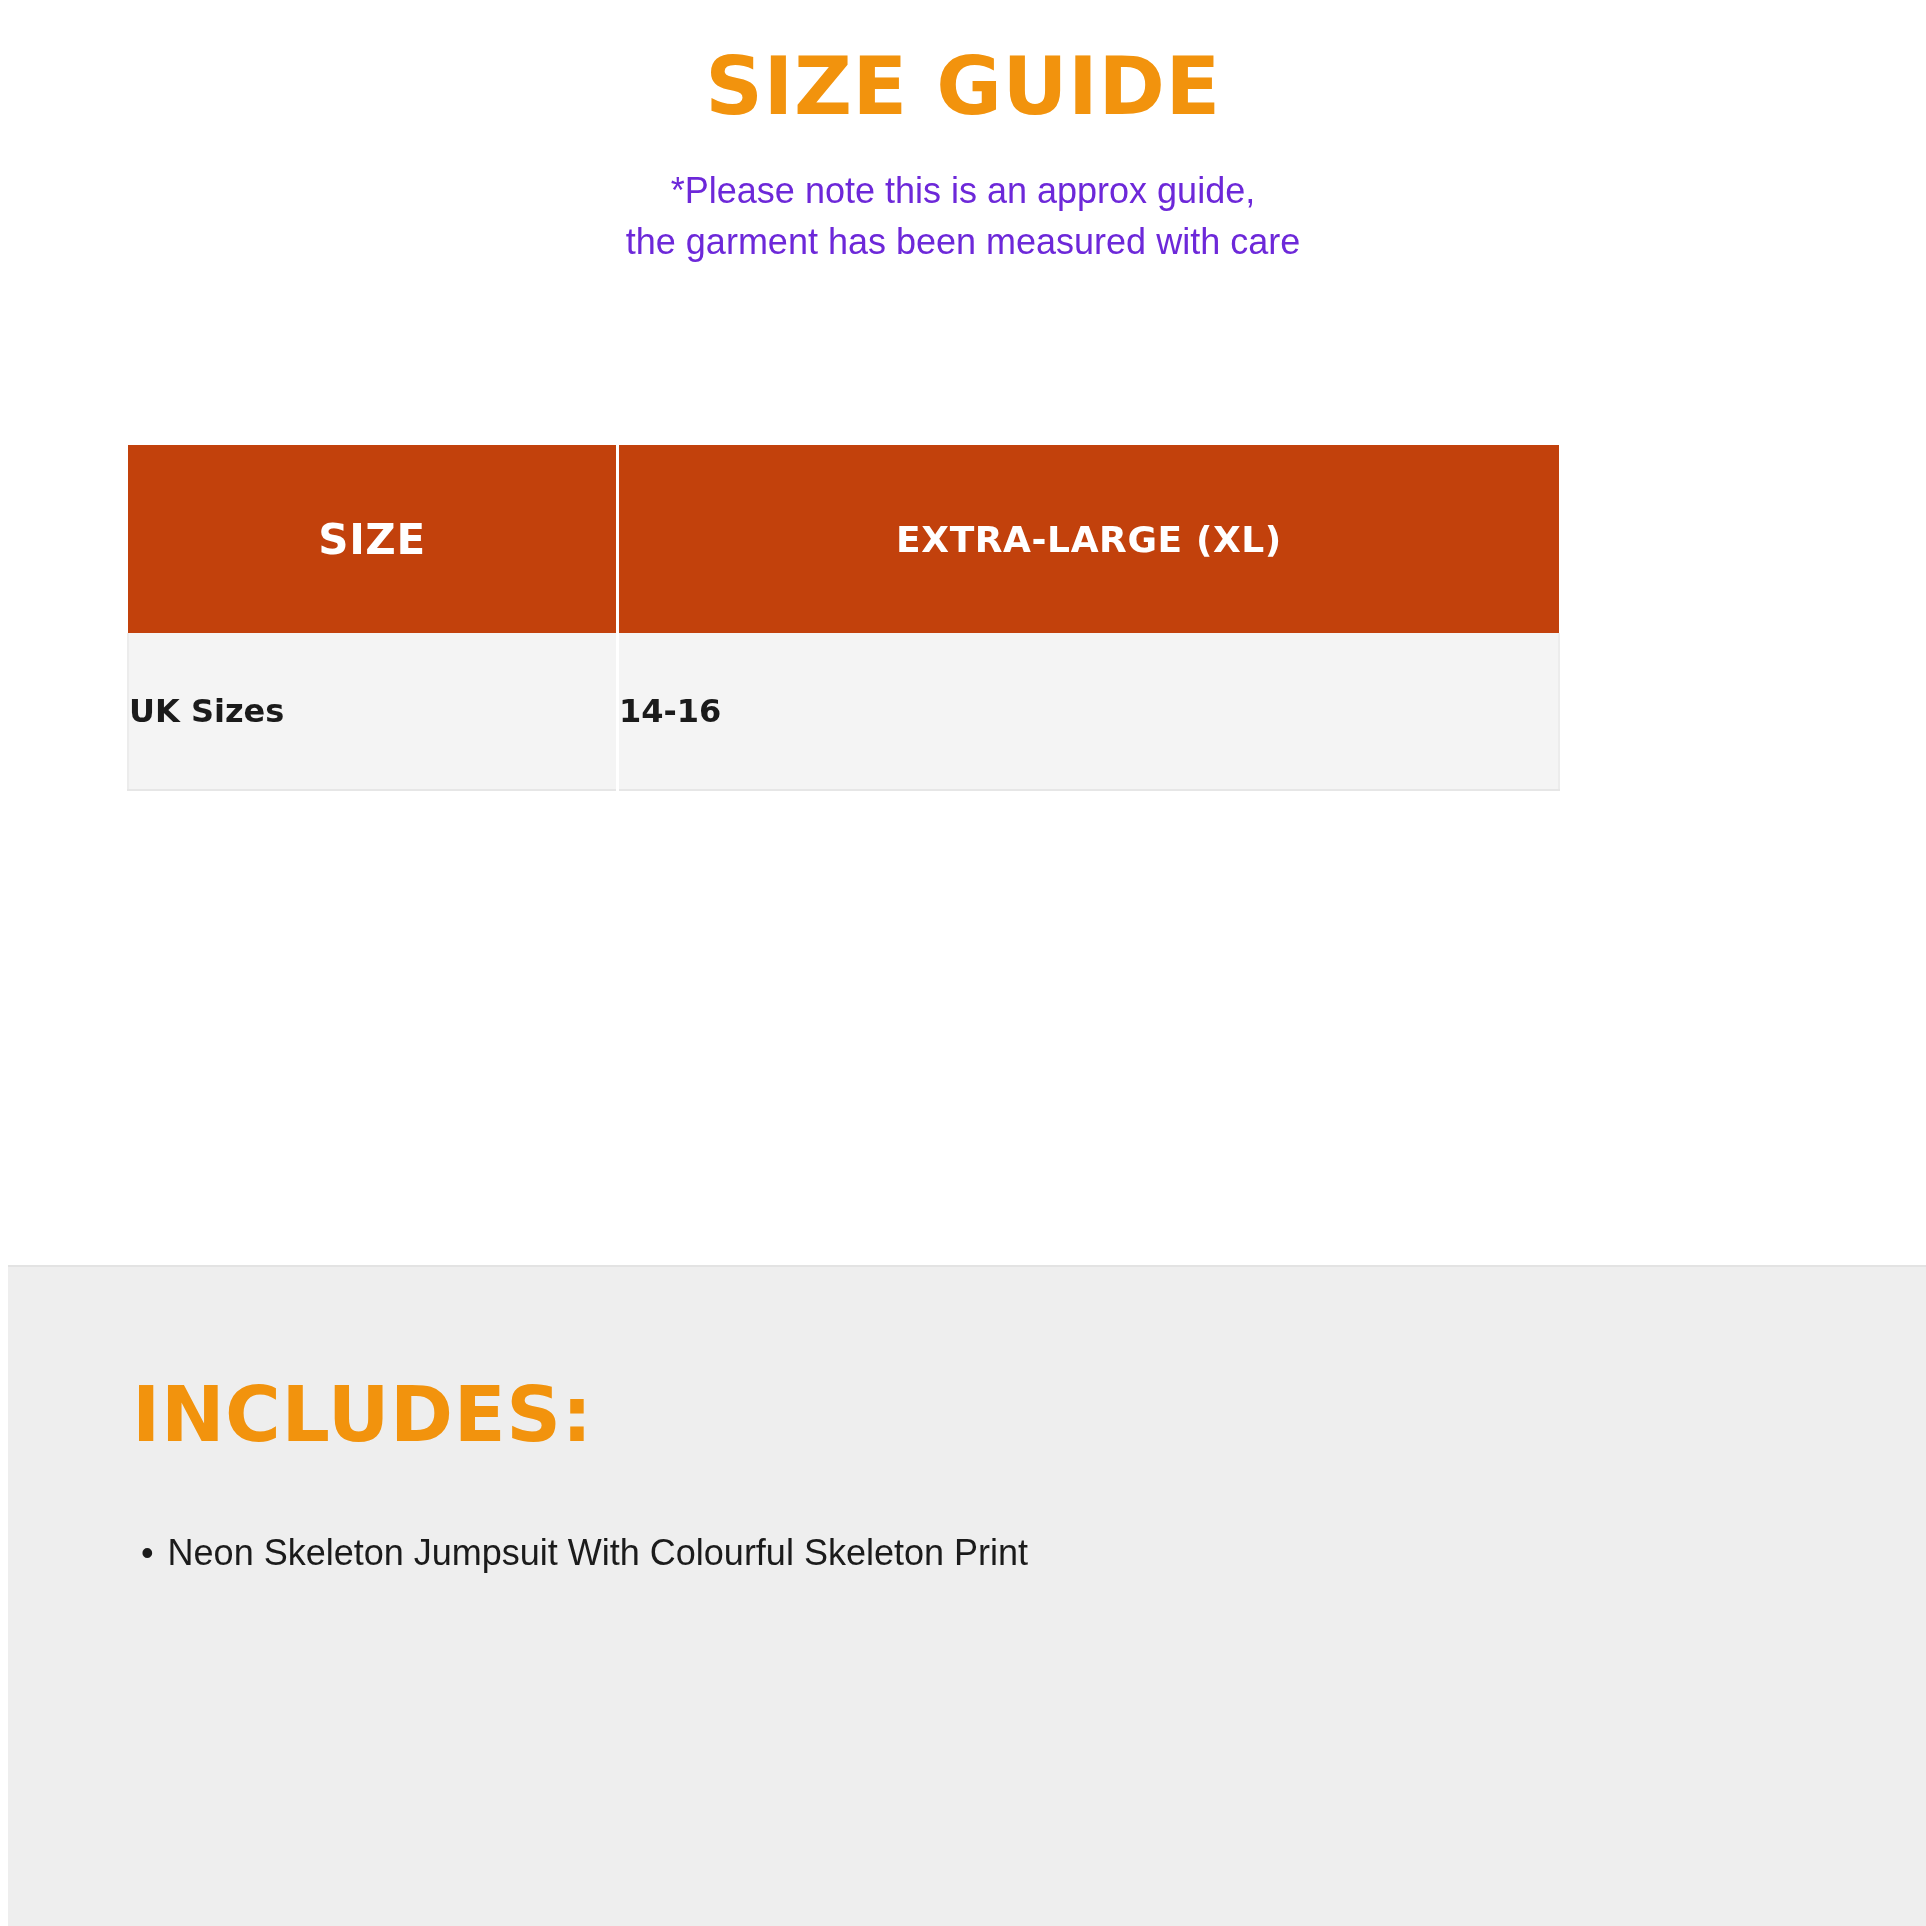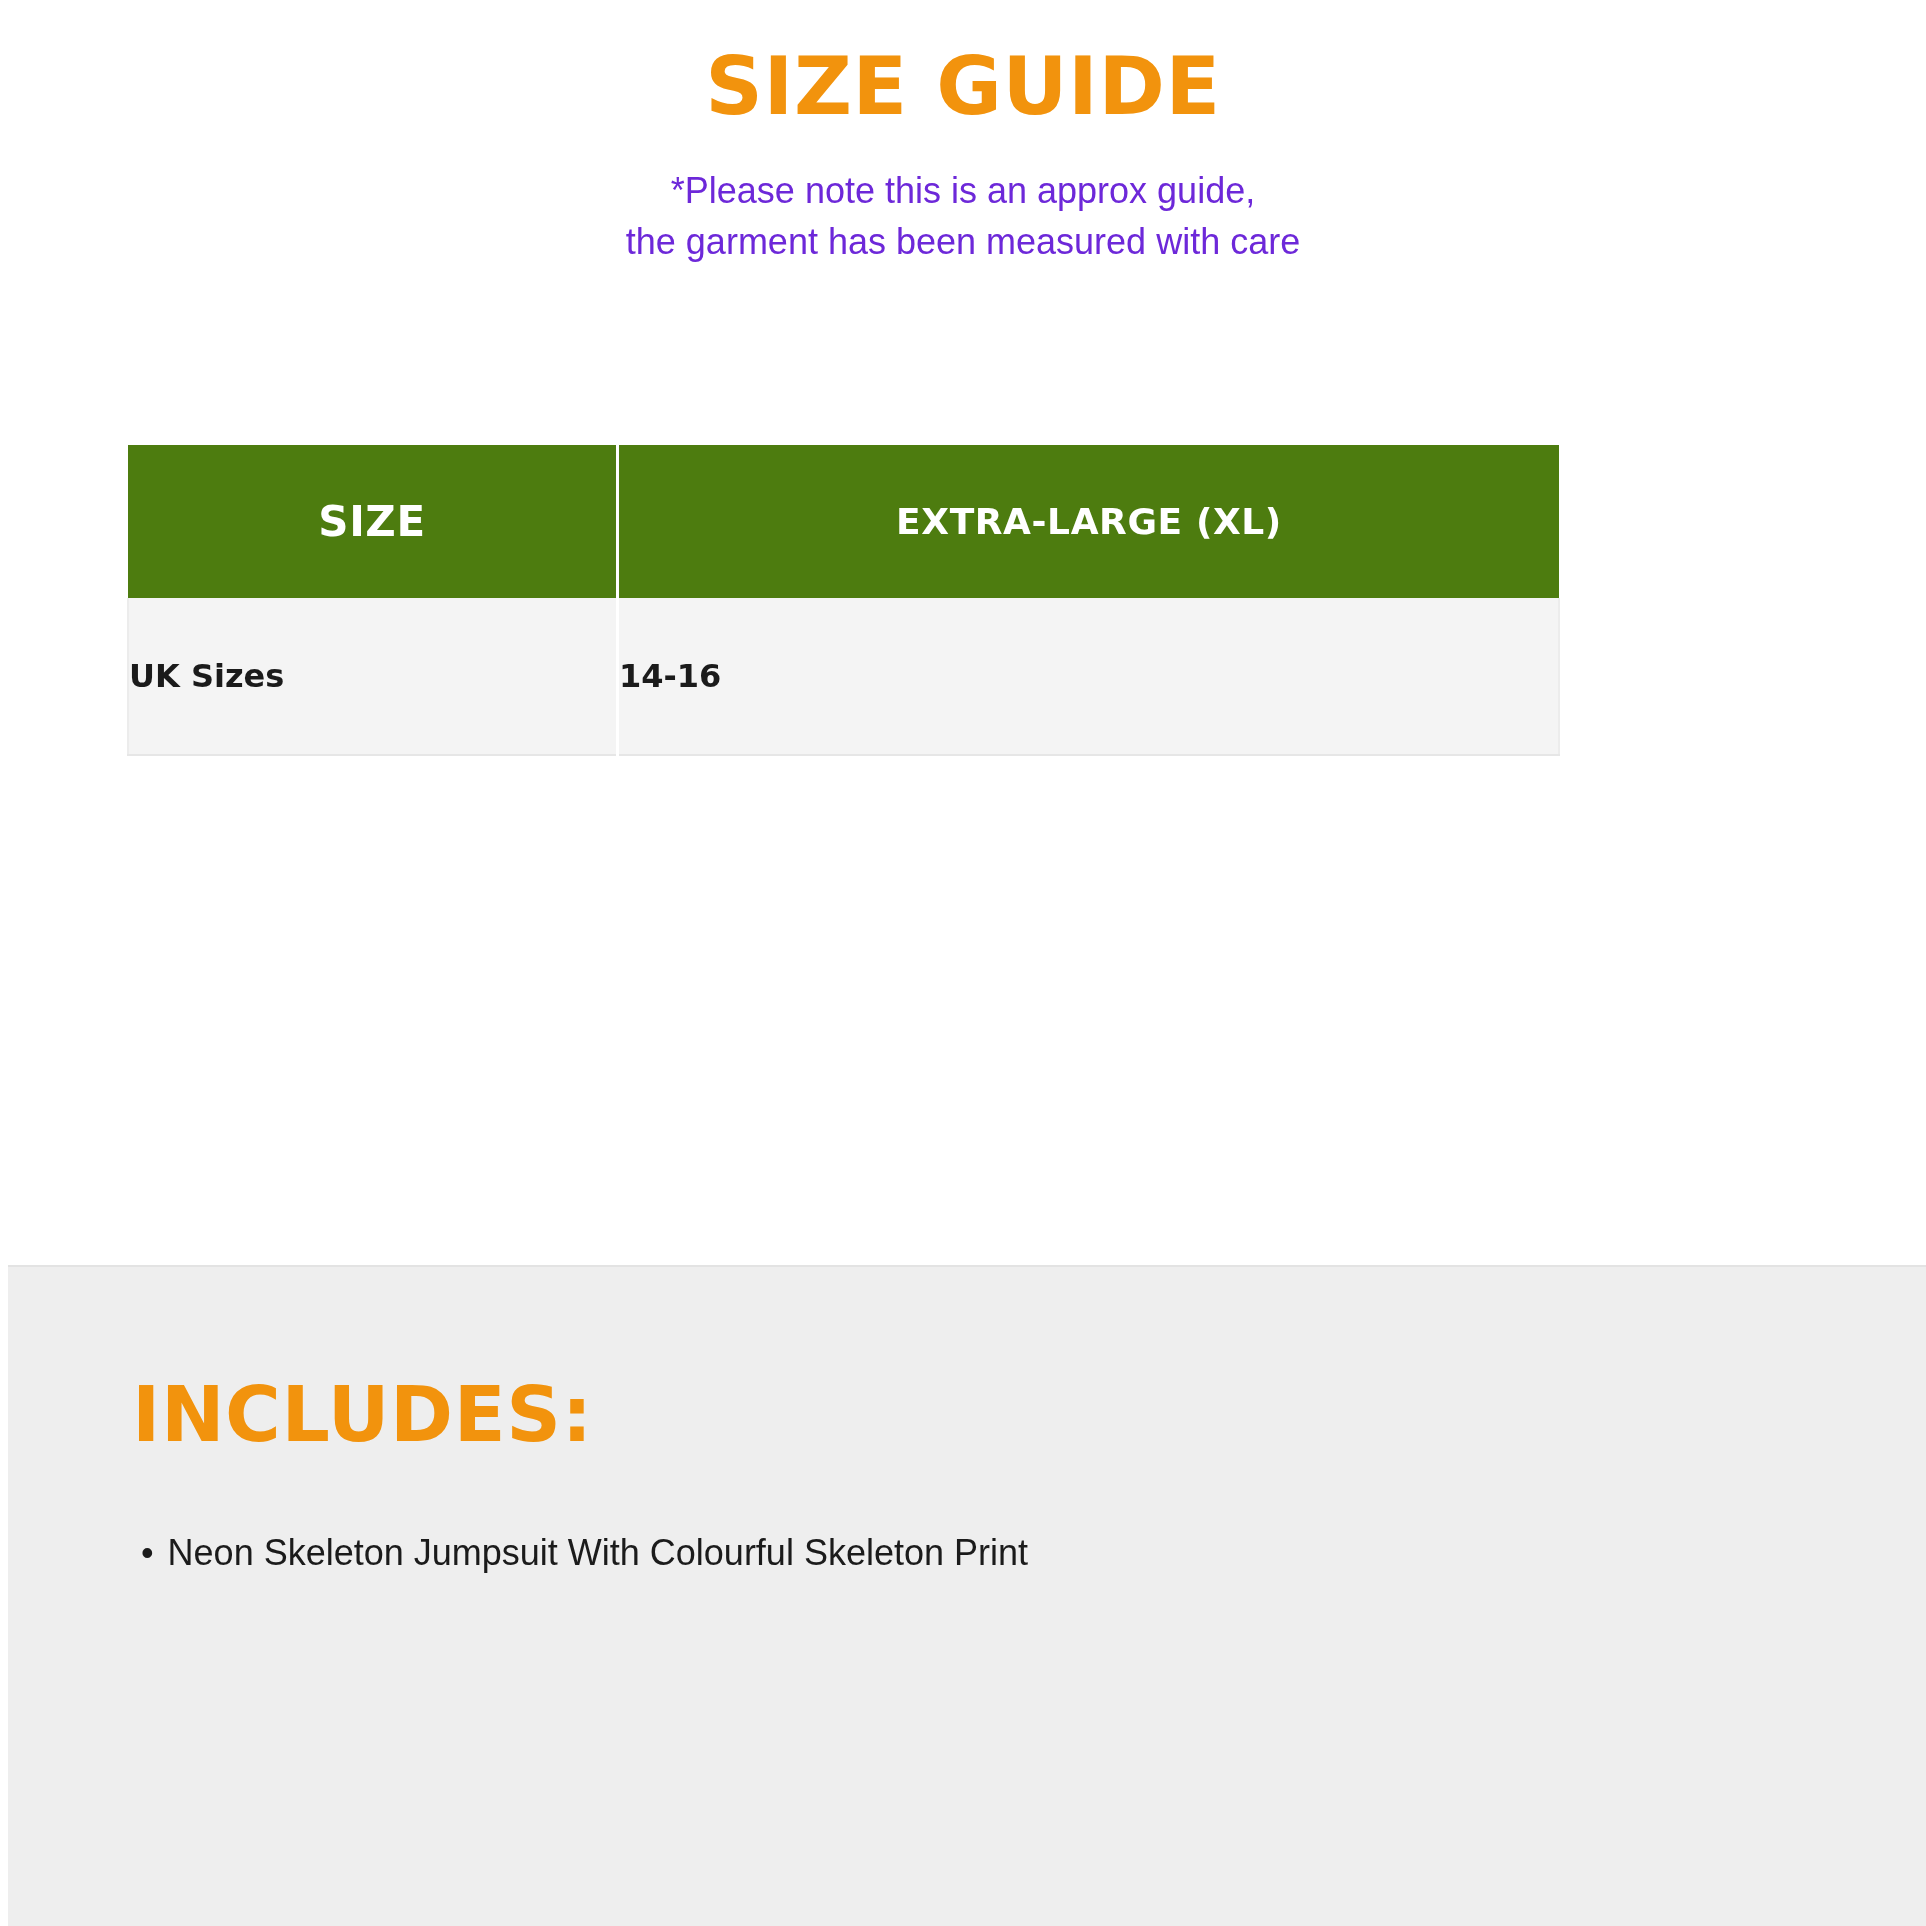--- a/index.html
+++ b/index.html
@@ -72,23 +72,23 @@
     table-layout: fixed;
   }
 
   table.size-table th,
   table.size-table td {
     margin: 0;
     padding: 0;
   }
 
   .sg-head-row th {
-    background: #4d7c0f;
+    background: #c2410c;
     color: #ffffff;
-    height: 153px;
+    height: 188px;
     vertical-align: middle;
     text-align: center;
     font-family: "DejaVu Sans", sans-serif;
     font-weight: 800;
     letter-spacing: 0.6px;
   }
   .sg-head-row th.col-label {
     width: 488px;
     font-size: 42px;
     border-right: 3.5px solid #ffffff;

